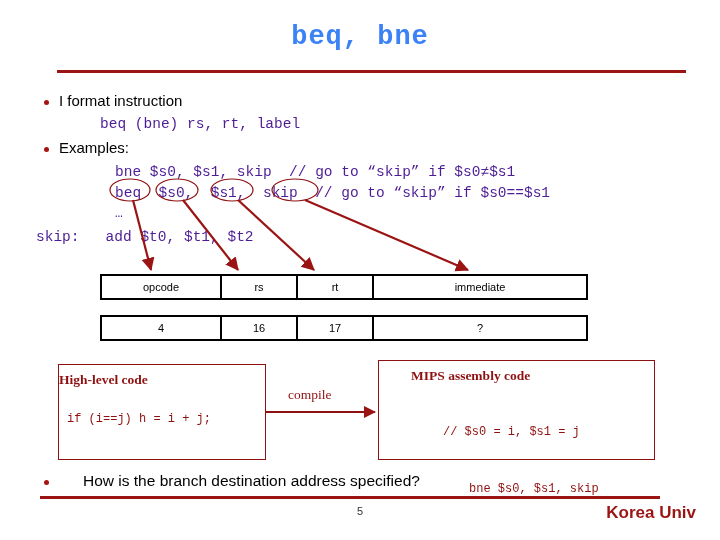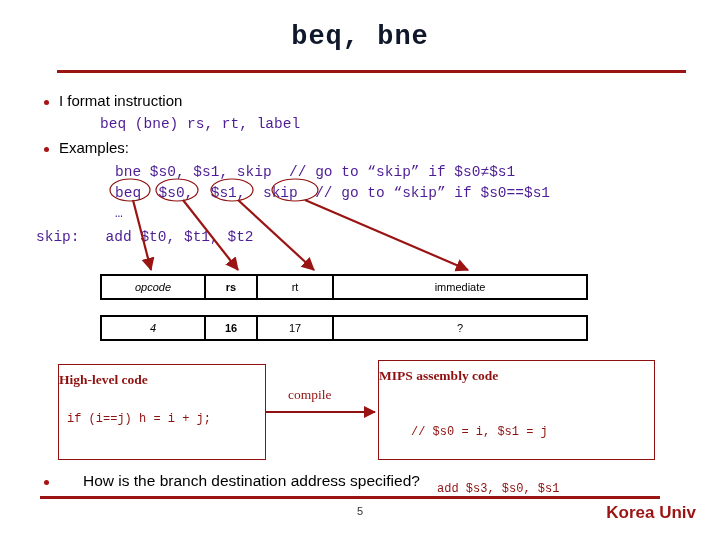--- a/index.html
+++ b/index.html
@@ -27,21 +27,21 @@
   .slide-title {
     position: absolute;
     left: 0;
     top: 22px;
     width: 720px;
     text-align: center;
     font-family: "Liberation Mono", monospace;
     font-weight: bold;
     font-size: 27px;
     letter-spacing: 1px;
-    color: #0f172a;
+    color: #3b82f6;
     white-space: pre;
   }
   .title-rule {
     position: absolute;
     left: 57px;
     top: 70px;
     width: 629px;
     height: 3px;
     background: #9b1414;
   }
@@ -113,22 +113,22 @@
     border-right: 2px solid #000;
     display: flex;
     align-items: center;
     justify-content: center;
     font-size: 11px;
     color: #000;
     box-sizing: border-box;
     white-space: pre;
   }
   .ifmt-cell:last-child { border-right: none; }
-  .c-op  { width: 104px; font-style: italic; }
-  .c-rs  { width: 52px; font-weight: bold; }
+  .c-op  { width: 120px; }
+  .c-rs  { width: 76px; }
   .c-rt  { width: 76px; }
   .c-imm { flex: 1 1 auto; }
 
   
   .codebox {
     position: absolute;
     border: 1px solid #8f1010;
     box-sizing: border-box;
     background: #fff;
   }
@@ -136,20 +136,21 @@
     left: 58px;
     top: 364px;
     width: 208px;
     height: 96px;
   }
   #mips-box {
     left: 378px;
     top: 360px;
     width: 277px;
     height: 100px;
+    padding-left: 32px;
   }
   .box-heading {
     font-family: "Liberation Serif", serif;
     font-weight: bold;
     font-size: 13.5px;
     color: #8f1010;
     margin-top: 7px;
     white-space: pre;
   }
   .box-code {
@@ -274,20 +275,21 @@
     <div class="box-heading">High-level code</div>
     <div class="box-code">if (i==j) h = i + j;</div>
   </div>
 
   <div id="compile-label">compile</div>
 
   <div class="codebox" id="mips-box">
     <div class="box-heading">MIPS assembly code</div>
     <div class="box-code">
       <span class="ln ln-indent">// $s0 = i, $s1 = j</span>
+      <span class="ln ln-indent2">bne $s0, $s1, skip</span>
       <span class="ln ln-indent2">add $s3, $s0, $s1</span>
       
     </div>
   </div>
 
   <div class="bullet-row" id="bullet-question">
     <span class="bullet-dot"></span>
     <span class="bullet-text">How is the branch destination address specified?</span>
   </div>
 

